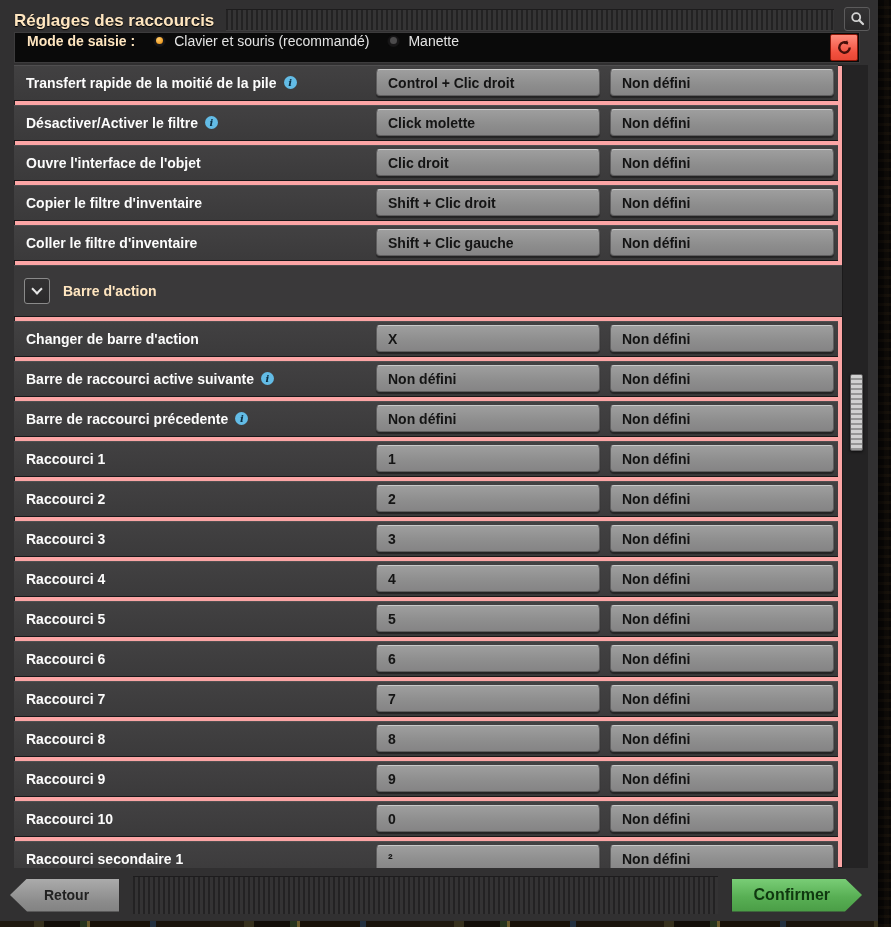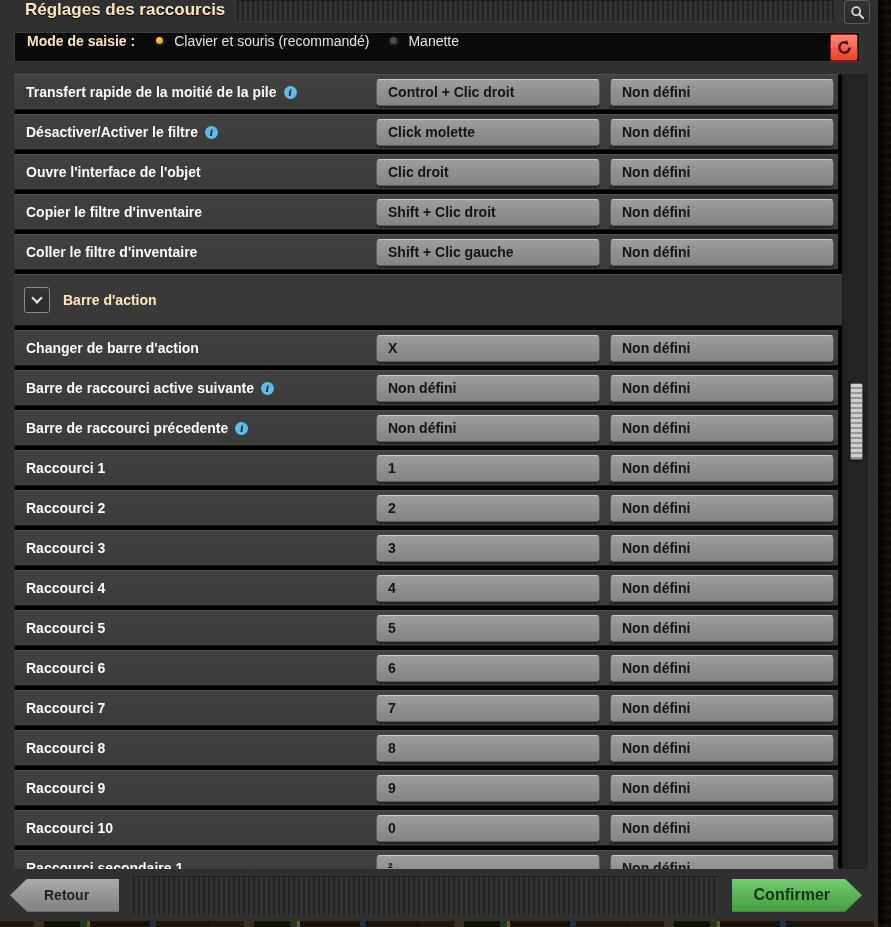--- a/index.html
+++ b/index.html
@@ -16,21 +16,21 @@
     position:absolute; left:0; top:921px; width:878px; height:6px;
     background:repeating-linear-gradient(90deg,#201a10 0 34px,#37311d 34px 44px,#130f09 44px 80px,#27351e 80px 87px,#6a5a2a 87px 90px,#191209 90px 150px,#233040 150px 156px,#1a140c 156px 210px);
   }
   .dialog{
     position:absolute; left:0; top:0; width:878px; height:922px;
     background:#313031;
     box-shadow:2px 2px 12px rgba(0,0,0,.85);
     display:flex; flex-direction:column;
   }
   
-  .titlebar{ height:31px; display:flex; align-items:flex-start; padding:0 8px 0 25px; }
+  .titlebar{ height:31px; display:flex; align-items:flex-end; padding:0 8px 0 14px; }
   .title{ color:#ffe6c0; font-size:17px; font-weight:bold; white-space:nowrap; text-shadow:0 1px 1px #000; }
   .grip{
     flex:1; height:22px; margin:0 10px 0 12px;
     background:repeating-linear-gradient(90deg,#232223 0 2px,#353435 2px 5px);
     border-top:1px solid #1d1c1d; border-bottom:1px solid #3d3c3d;
   }
   .sq-btn{
     width:26px; height:24px; background:linear-gradient(#343334,#2a292a);
     border:1px solid #5c5b5c; border-radius:3px;
     display:flex; align-items:center; justify-content:center; cursor:pointer; padding:0;
@@ -47,22 +47,22 @@
   .radio-dot::after{ content:""; width:7px; height:7px; border-radius:50%; background:#4c4b4c; }
   .radio-opt.selected .radio-dot::after{ background:radial-gradient(circle at 35% 30%, #ffc763 10%, #ef9e26 70%, #c97f12); }
   .reset-btn{
     position:absolute; right:1px; top:1px; width:28px; height:27px;
     background:linear-gradient(#ff8d7d,#f2513f 70%,#e84734);
     border:1px solid #8c1608; border-radius:2px;
     display:flex; align-items:center; justify-content:center; cursor:pointer; padding:0;
   }
   
   .pane{
-    position:relative; margin:12px 10px 0 14px; height:804px;
-    background:#000000; overflow:hidden;
+    position:relative; margin:2px 10px 0 14px; height:804px;
+    background:#fca5a5; overflow:hidden;
     box-shadow:inset 0 0 0 1px #1e1d1e;
   }
   .scroll-track{ position:absolute; right:0; top:0; bottom:0; width:26px; background:#242324; border-left:1px solid #1b1a1b; }
   .scroll-thumb{
     position:absolute; right:5px; top:309px; width:13px; height:77px; border-radius:2px;
     background:repeating-linear-gradient(180deg,#d0d0d0 0 3px,#959595 3px 5px);
     border:1px solid #5e5d5e; box-shadow:0 1px 3px rgba(0,0,0,.6); cursor:grab;
   }
   .rows{ margin-right:30px; }
   .row{

